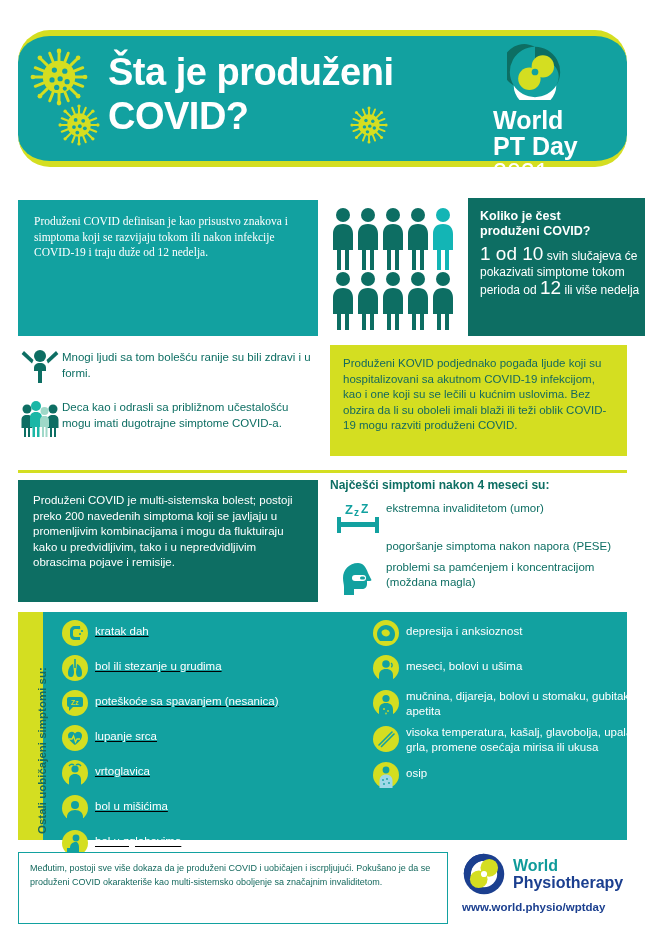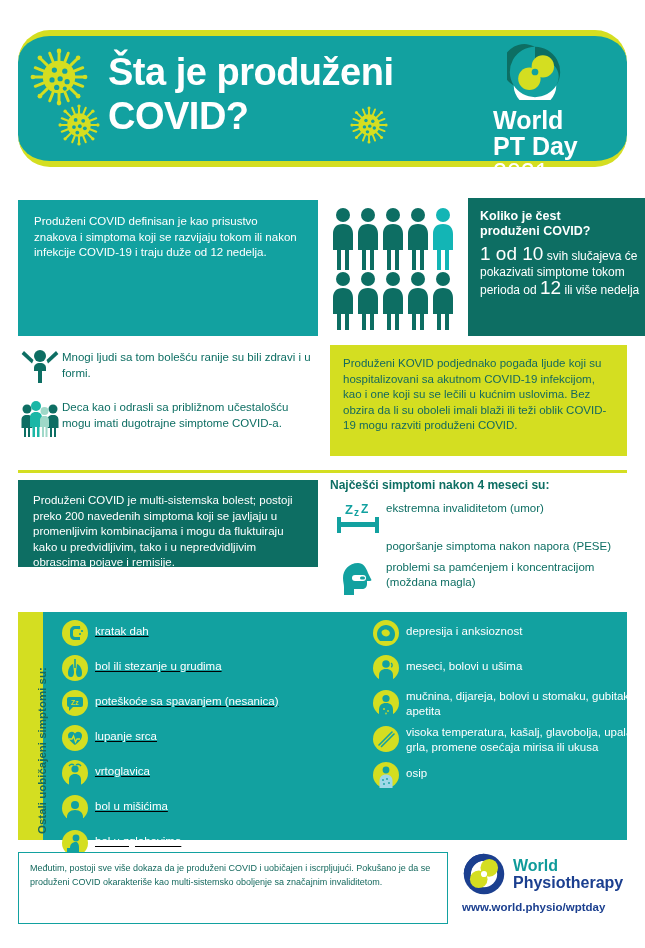--- a/index.html
+++ b/index.html
@@ -17,21 +17,21 @@
   .virus.v3{left:332px;top:70px;width:38px;height:38px;}
 
   .wptday{position:absolute;right:14px;top:8px;width:120px;text-align:left;color:#fff;}
   .wpt-mark{width:56px;height:56px;margin-left:14px;}
   .wpt-l1{font-size:25px;font-weight:700;line-height:25px;margin-top:4px;}
   .wpt-l2{font-size:25px;font-weight:700;line-height:26px;}
   .wpt-l3{font-size:25px;font-weight:400;line-height:27px;}
 
   
   .box{position:absolute;box-sizing:border-box;}
-  .teal{background:#12a1a0;color:#fff;}
+  .teal{background:#12a1a0;color:#fff;font-family:Liberation Serif, serif;}
   .dteal{background:#0d6e63;color:#fff;}
   .lime{background:#d4de21;color:#15695e;}
   .box p{margin:0 0 11px 0;}
   .box p:last-child{margin-bottom:0;}
 
   
   #defBox{left:18px;top:200px;width:300px;height:136px;padding:14px 16px;font-size:11.5px;line-height:15.5px;}
   #peopleBox{left:330px;top:200px;width:130px;height:130px;}
   #freqBox{left:468px;top:198px;width:184px;height:138px;padding:11px 12px;font-size:12px;line-height:16px;}
   #freqBox .hd{font-weight:700;font-size:12.5px;line-height:15px;margin-bottom:7px;}
@@ -40,21 +40,21 @@
   
   #factList{position:absolute;left:18px;top:347px;width:300px;}
   .fact{display:flex;align-items:flex-start;margin-bottom:12px;}
   .fact .ic{width:44px;flex:0 0 44px;display:flex;justify-content:center;}
   .fact .tx{color:#0d6e63;font-size:11.5px;line-height:15.5px;padding-top:3px;}
   #limeBox{left:330px;top:345px;width:297px;height:111px;padding:11px 13px;font-size:11.5px;line-height:15.5px;}
 
   .divider{position:absolute;left:18px;top:470px;width:609px;height:3px;background:#d4de21;}
 
   
-  #multiBox{left:18px;top:480px;width:300px;height:87px;padding:13px 15px;font-size:11.5px;line-height:15.5px;}
+  #multiBox{left:18px;top:480px;width:300px;height:122px;padding:13px 15px;font-size:11.5px;line-height:15.5px;}
   #sixMonth{position:absolute;left:330px;top:478px;width:300px;}
   #sixMonth .hd{color:#0d6e63;font-weight:700;font-size:12px;margin-bottom:8px;}
   .sym6{display:flex;align-items:flex-start;margin-bottom:4px;}
   .sym6 .ic{width:56px;flex:0 0 56px;display:flex;justify-content:center;}
   .sym6 .tx{color:#0d6e63;font-size:11.5px;line-height:15.5px;padding-top:1px;}
 
   
   #symPanel{left:18px;top:612px;width:609px;height:228px;background:#12a1a0;}
   #symRail{position:absolute;left:0;top:0;width:25px;height:228px;background:#d4de21;}
   #symRail span{display:block;color:#15695e;font-weight:700;font-size:11.5px;

